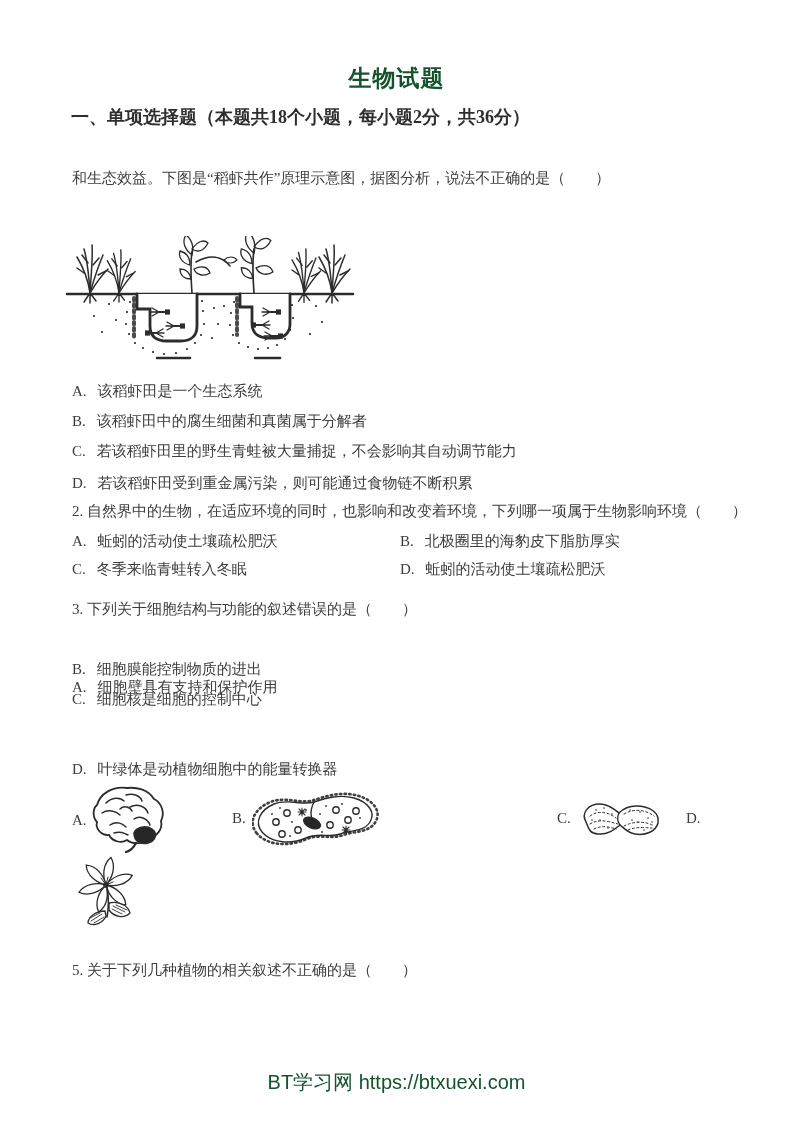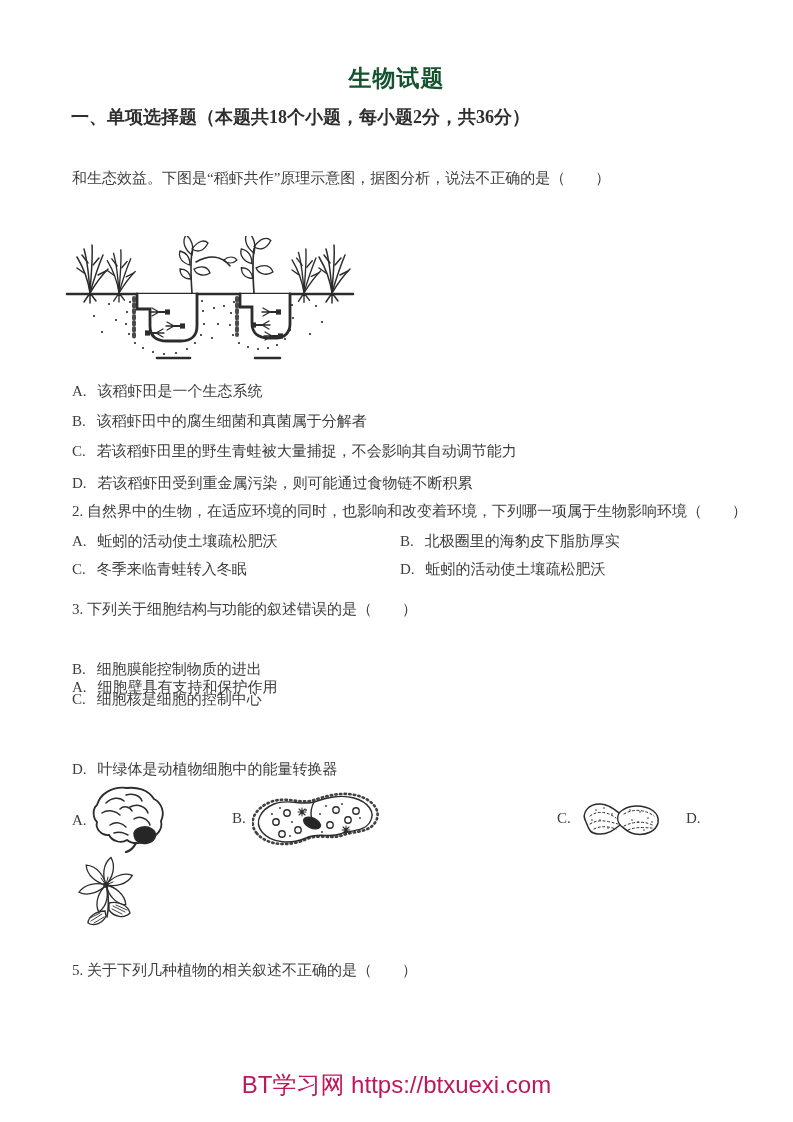--- a/index.html
+++ b/index.html
@@ -21,21 +21,21 @@
   .qline { position:absolute; left:72px; font-size:15px; white-space:nowrap; }
   .opt   { position:absolute; left:72px; font-size:15px; white-space:nowrap; }
   .opt .lbl { display:inline-block; margin-right:11px; }
   .opt2  { position:absolute; font-size:15px; white-space:nowrap; }
   .opt2 .lbl { display:inline-block; margin-right:11px; }
   .figwrap { position:absolute; }
   .q4lbl { position:absolute; font-size:15px; }
   .footer {
     position:absolute; top:1069px; left:0; right:0; text-align:center;
     font-family:"Liberation Sans","DejaVu Sans",sans-serif;
-    font-size:24px; color:#be185d;
+    font-size:20px; color:#14532d;
   }
   svg { display:block; }
 </style>
 </head>
 <body>
 
 <div class="page">
 
   <div class="doc-title">生物试题</div>
 

